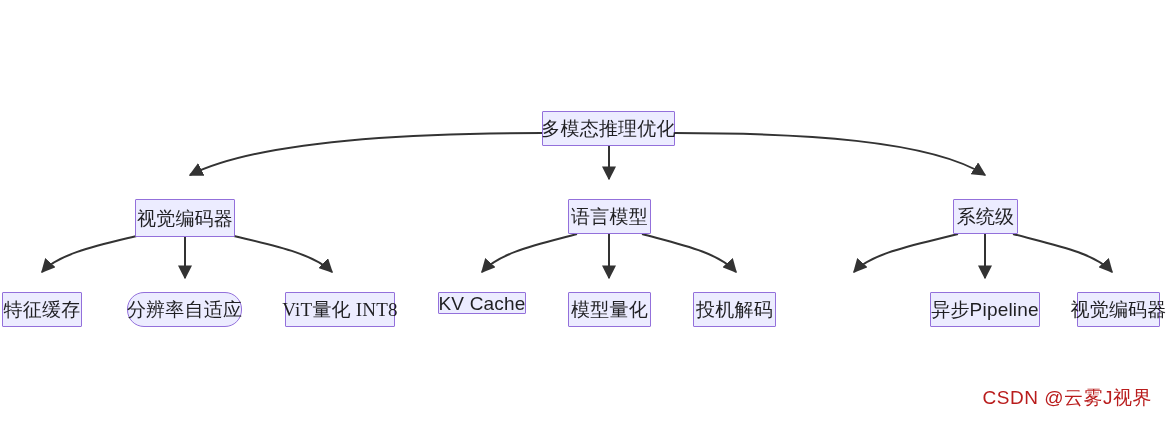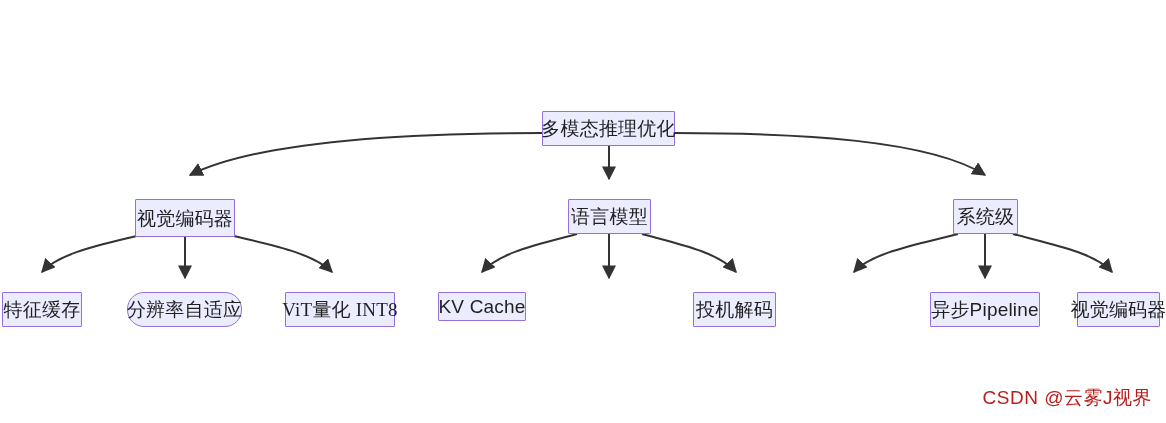--- a/index.html
+++ b/index.html
@@ -111,24 +111,27 @@
   </div>
 
   <div class="node" style="left:127px; top:292px; width:115px; height:35px;border-radius:17px;">
     <span class="label">分辨率自适应</span>
   </div>
 
   <div class="node" style="left:285px; top:292px; width:110px; height:35px;font-family:Liberation Serif, serif;">
     <span class="label">ViT量化 INT8</span>
   </div>
 
-  <div class="node" style="left:438px; top:292px; width:88px; height:29px;">
+  <div class="node" style="left:438px; top:292px; width:88px; height:22px;">
     <span class="label">KV Cache</span>
   </div>
 
+  <div class="node" style="left:568px; top:292px; width:83px; height:35px;">
+    <span class="label">模型量化</span>
+  </div>
 
   <div class="node" style="left:693px; top:292px; width:83px; height:35px;">
     <span class="label">投机解码</span>
   </div>
 
 
   <div class="node" style="left:930px; top:292px; width:110px; height:35px;">
     <span class="label">异步Pipeline</span>
   </div>
 

